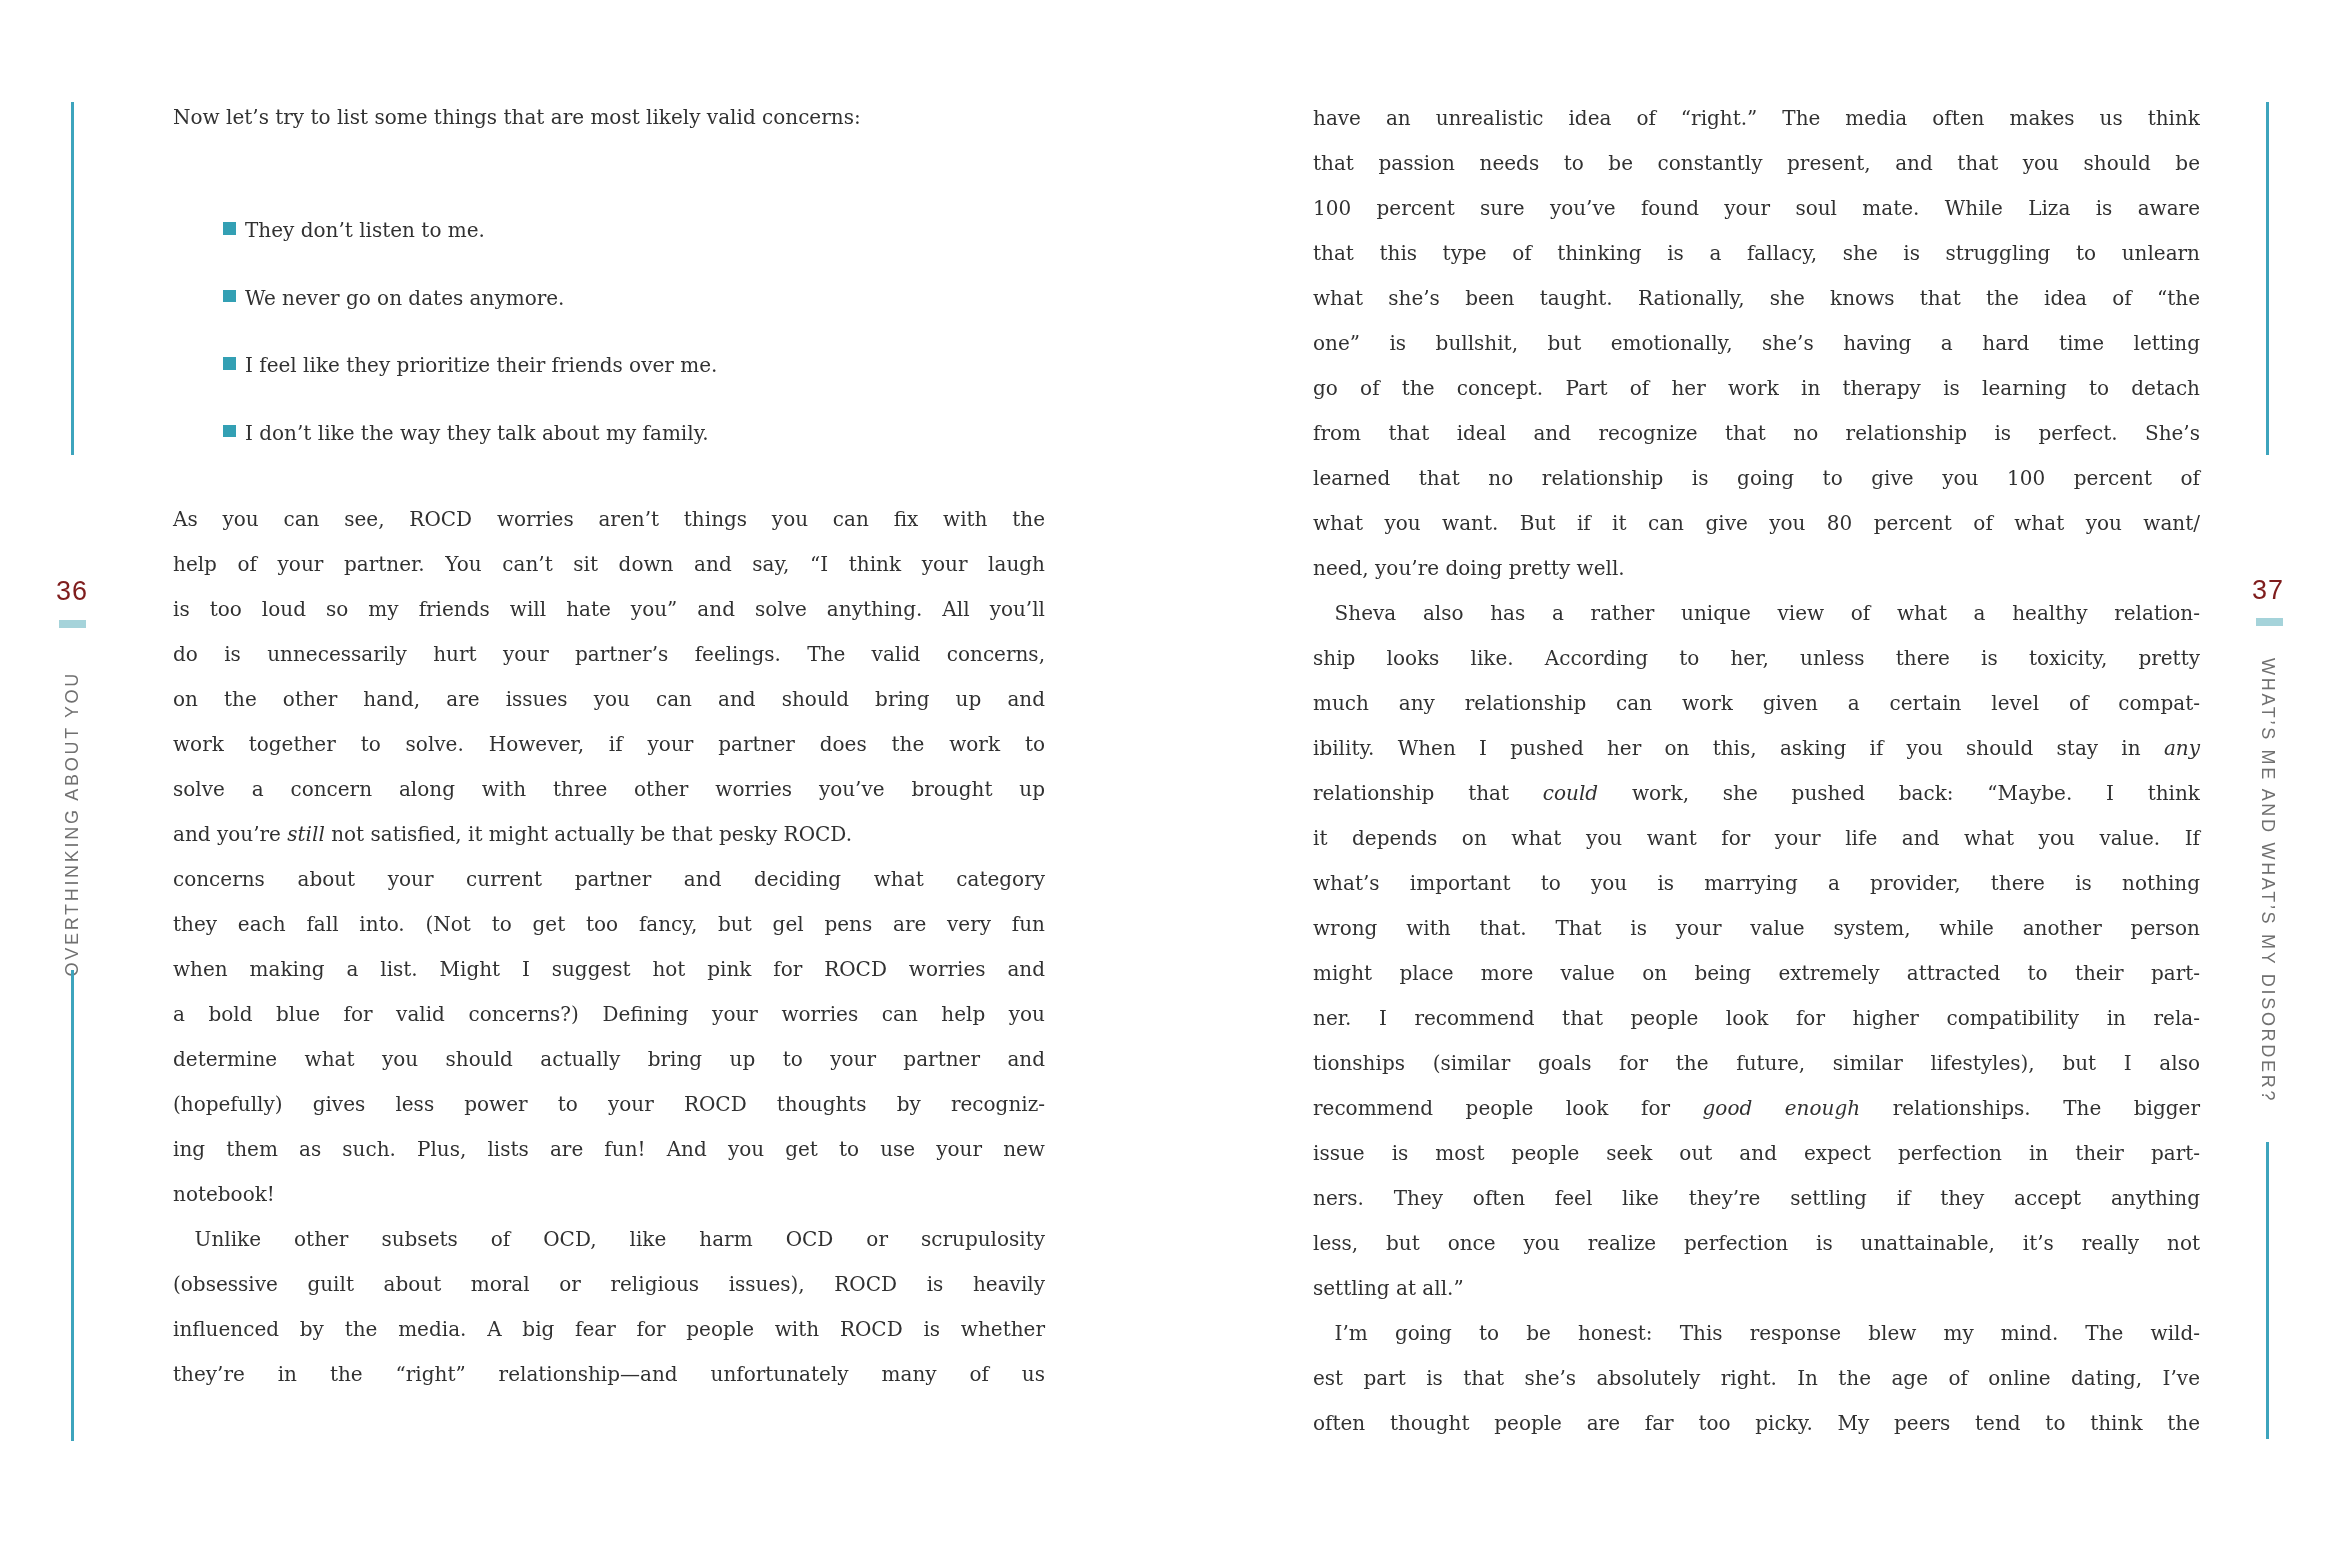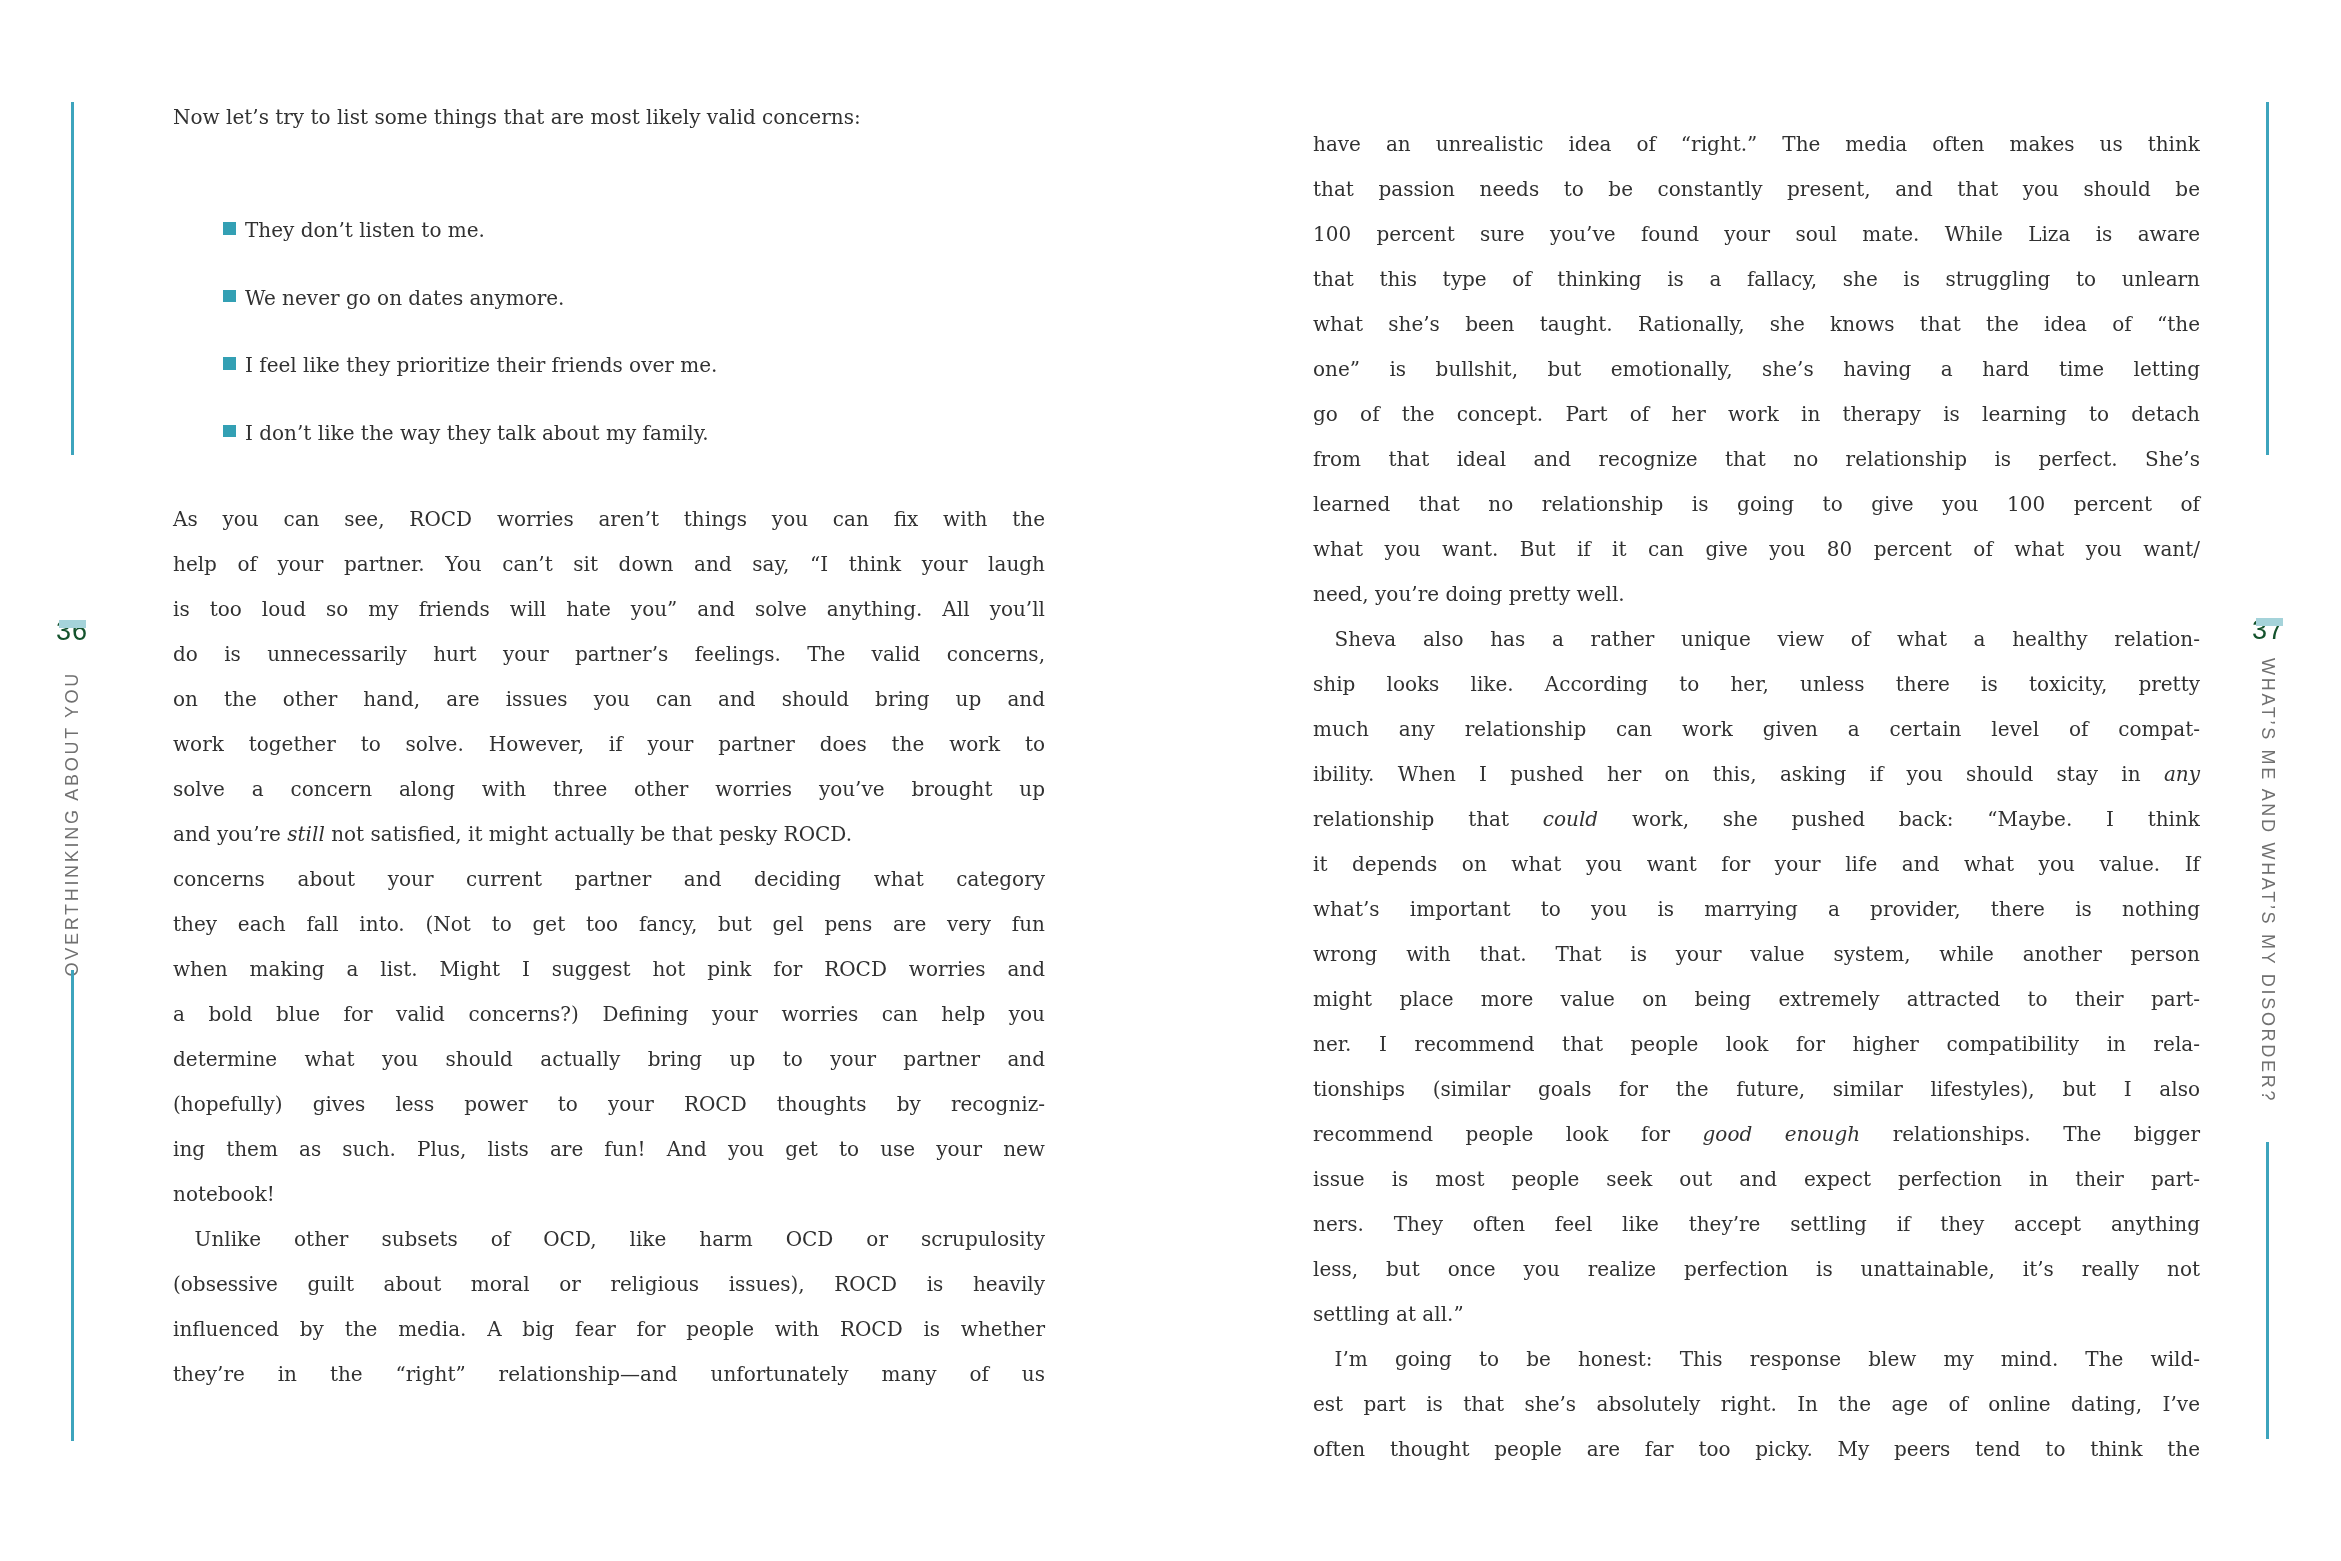--- a/index.html
+++ b/index.html
@@ -12,21 +12,21 @@
   }
   
   .col{
     position:absolute;
     font-size:20px;
     line-height:45px;
     color:#313131;
     text-align:left;
   }
   .col-left{left:173px;top:95px;width:872px;}
-  .col-right{left:1313px;top:122px;width:887px;}
+  .col-right{left:1313px;top:96px;width:887px;}
   .ln{height:45px;overflow:visible;}
   .ln.j{text-align:justify;text-align-last:justify;text-justify:inter-word;}
   .ln.last{text-align:left;text-align-last:left;}
   .ln.indent{text-indent:21.6px;}
   .ln em{font-style:italic;}
   .intro-line{height:45px;}
   
   .bullets{margin-top:68px;}
   .bullet-item{position:relative;height:45px;margin-bottom:22.5px;padding-left:72px;}
   .bullet-item:last-child{margin-bottom:0;}
@@ -37,21 +37,21 @@
   .para-a-left{margin-top:41px;}
   
   .rail-line{position:absolute;width:2.7px;background:#3da4bd;}
   .rl-top-left{left:71px;top:102px;height:353px;}
   .rl-bottom-left{left:71px;top:970px;height:471px;}
   .rl-top-right{left:2266px;top:102px;height:353px;}
   .rl-bottom-right{left:2266px;top:1142px;height:297px;}
   .page-num{
     position:absolute;width:90px;text-align:center;
     font-family:"Liberation Sans", sans-serif;
-    font-size:27px;color:#14532d;letter-spacing:0.9px;margin-top:40px;
+    font-size:27px;color:#7f1d1d;letter-spacing:0.9px;
   }
   .pn-left{left:27px;top:576px;}
   .pn-right{left:2223px;top:575px;}
   .dash{position:absolute;width:27px;height:8px;background:#a5d3da;}
   .dash-left{left:59px;top:620px;}
   .dash-right{left:2256px;top:618px;}
   .vtext{
     position:absolute;
     font-family:"Liberation Sans", sans-serif;
     font-size:18px;color:#707070;letter-spacing:2.7px;

